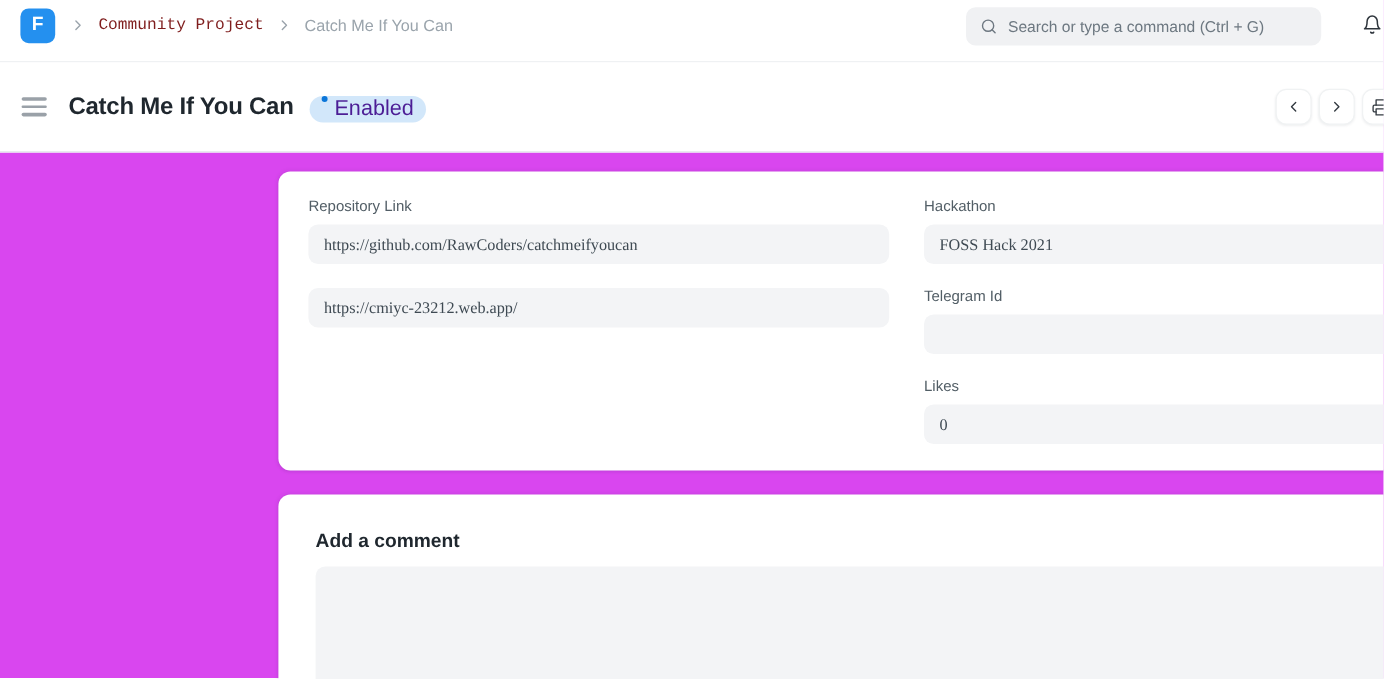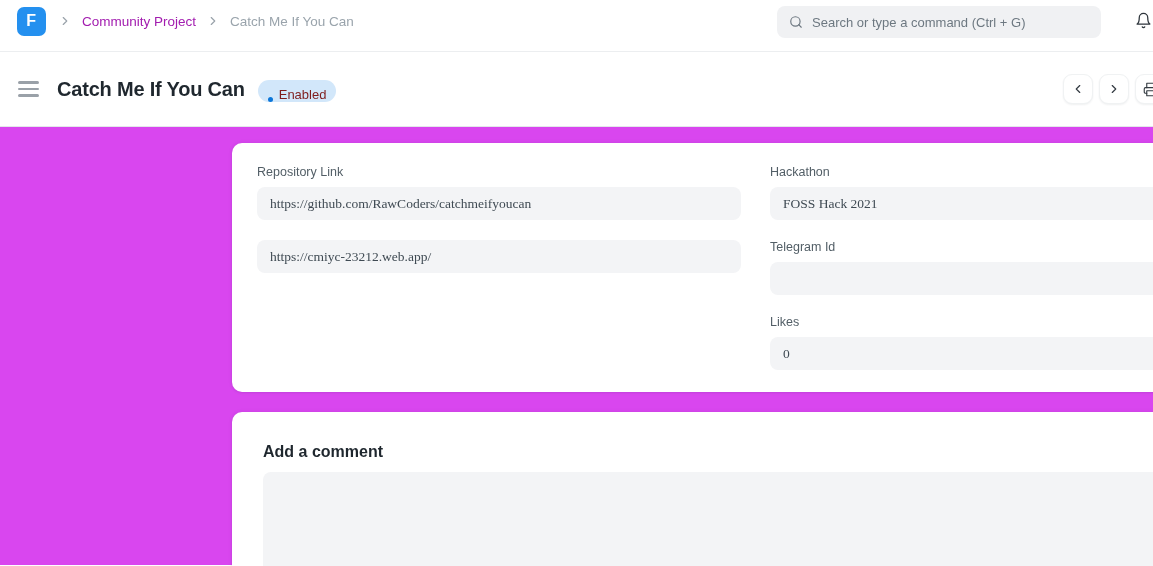--- a/index.html
+++ b/index.html
@@ -35,27 +35,27 @@
   }
   .breadcrumbs {
     display: flex;
     align-items: center;
     gap: 10px;
     margin-left: 12px;
     font-size: 13.5px;
     white-space: nowrap;
   }
   .crumb-sep { display: flex; align-items: center; color: #9aa3ab; }
-  .crumb-link { color: #a21caf; text-decoration: none; cursor: pointer; }
+  .crumb-link { color: #7f1d1d; text-decoration: none; cursor: pointer; font-family: Liberation Mono, monospace; }
   .crumb-current { color: #9aa4ac; }
 
   .search {
     position: absolute;
     right: 52px; top: 6px;
-    width: 324px; height: 32px;
+    width: 296px; height: 32px;
     background: #f0f1f3;
     border-radius: 8px;
     display: flex; align-items: center;
     gap: 9px;
     padding: 0 12px;
     cursor: text;
   }
   .search svg { flex: 0 0 auto; color: #6d7780; }
   .search input {
     border: 0; background: transparent; outline: none;
@@ -99,23 +99,23 @@
     font-weight: 700;
     color: #1f272e;
     letter-spacing: -0.2px;
   }
   .status-badge {
     margin-left: 13px;
     height: 22px;
     padding: 0 10px;
     border-radius: 11px;
     background: #d2e7fa;
-    color: #7f1d1d;
-    font-size: 13px;
-    display: inline-flex; align-items: flex-end; gap: 6px;
+    color: #4c1d95;
+    font-size: 18px;
+    display: inline-flex; align-items: flex-start; gap: 6px;
     margin-top: 3px;
   }
   .status-dot { width: 5px; height: 5px; border-radius: 50%; background: #0b76d9; }
 
   .head-actions {
     position: absolute;
     right: -12px; top: 50%;
     transform: translateY(-50%);
     display: flex; gap: 6px;
   }

